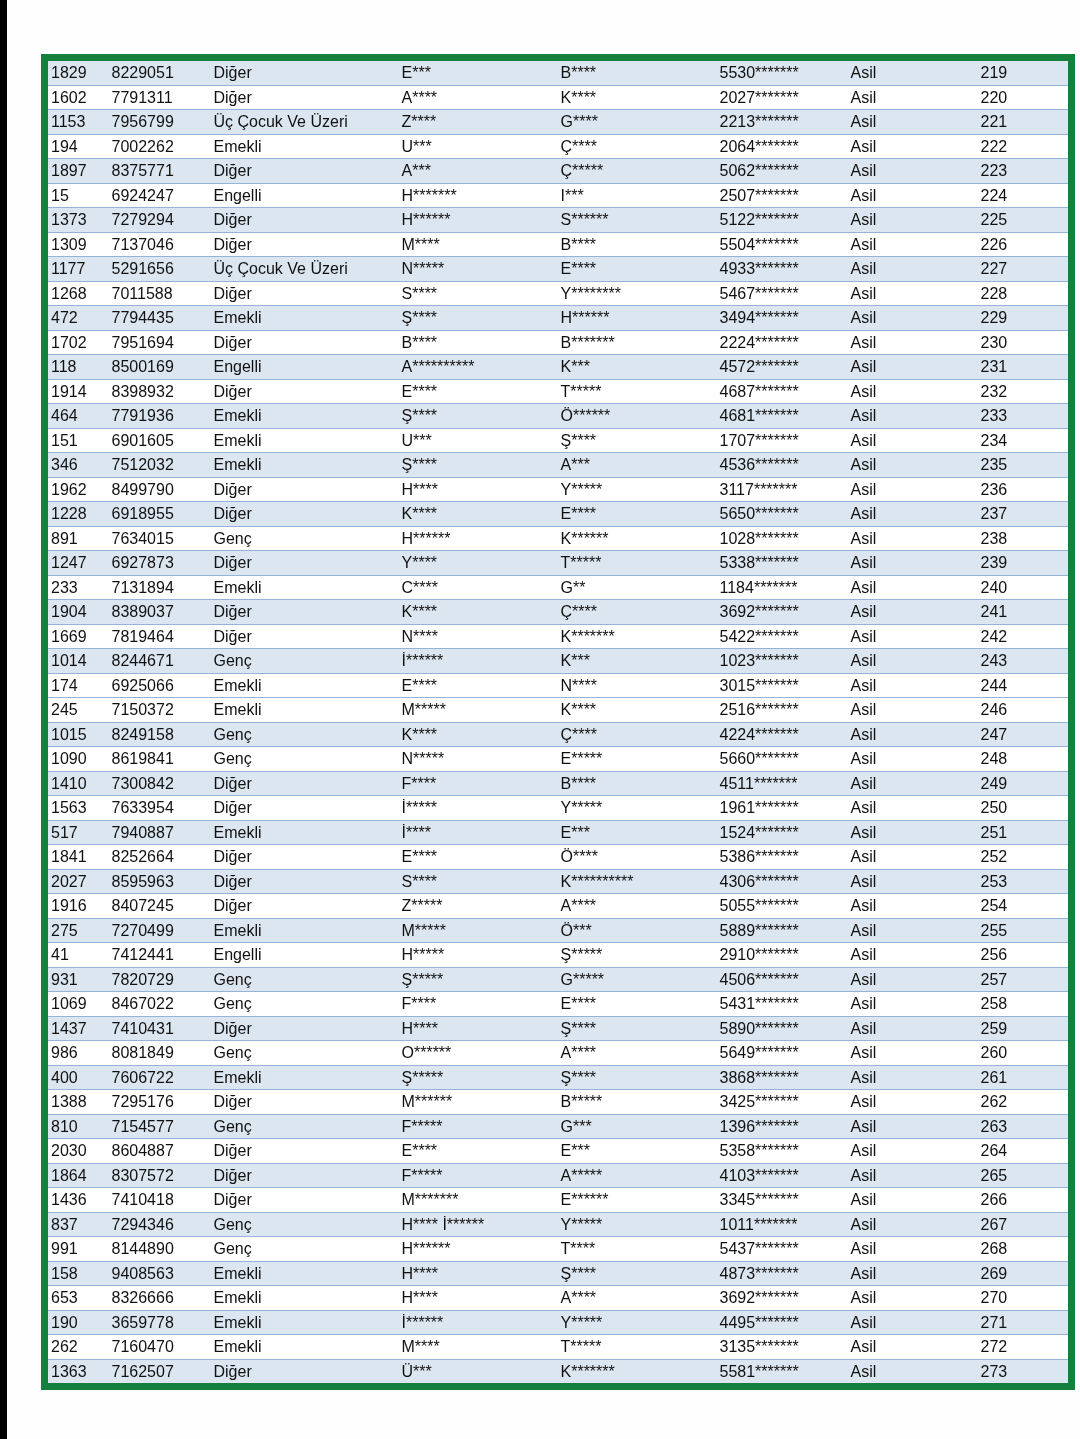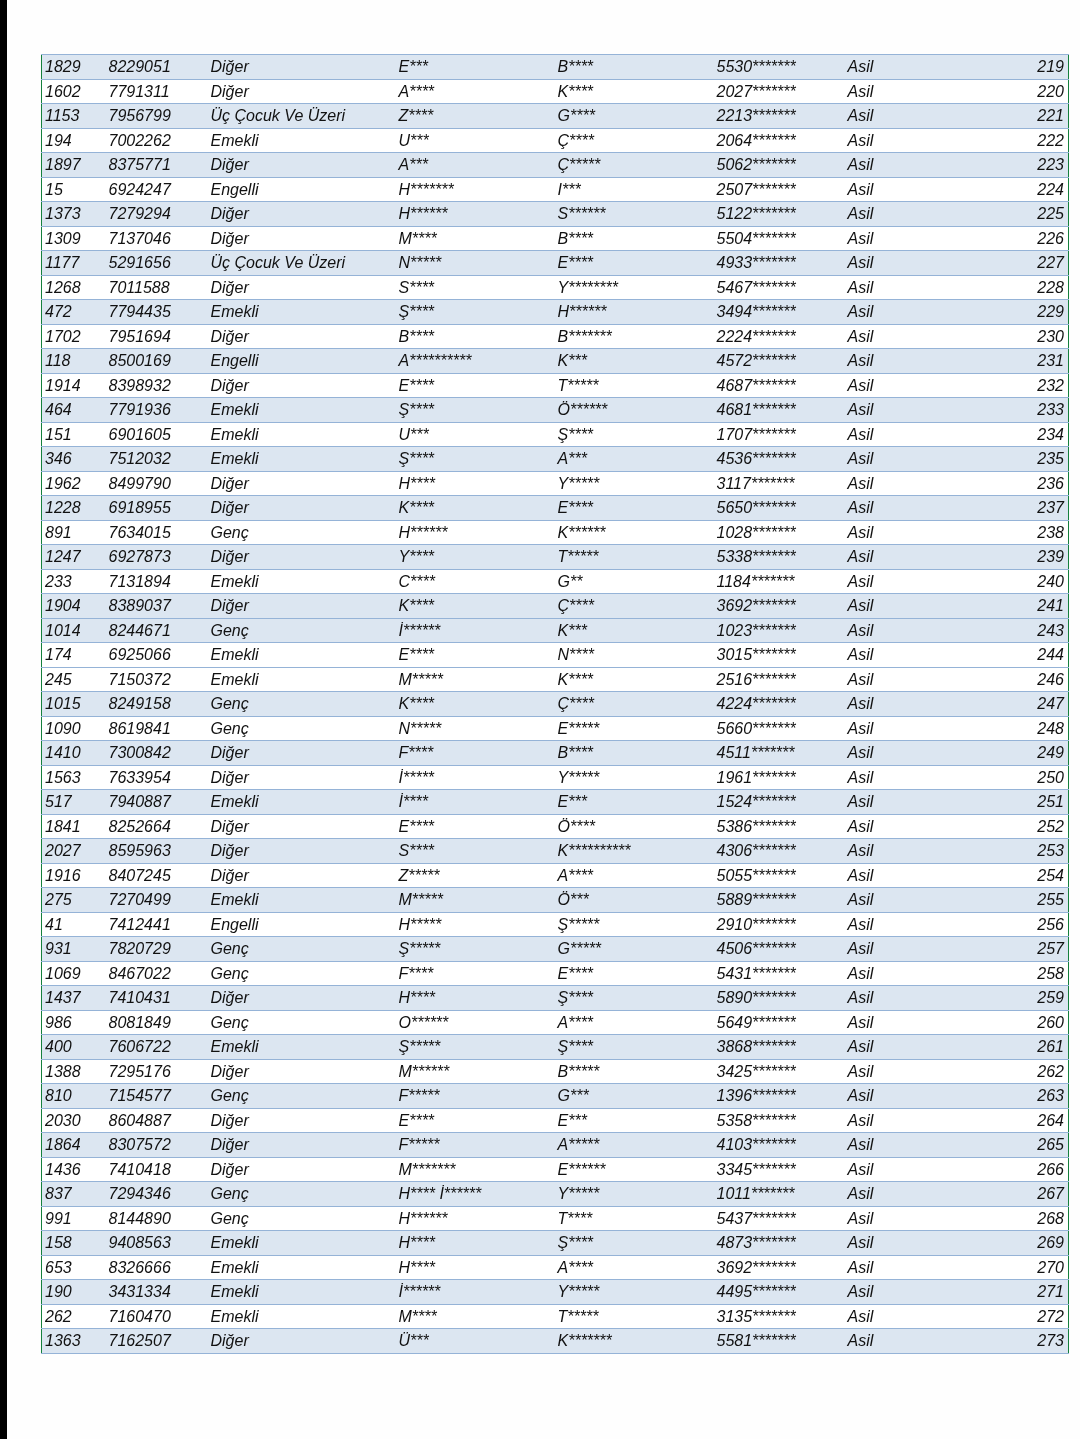--- a/index.html
+++ b/index.html
@@ -25,39 +25,38 @@
     left: 7px; top: 0;
     width: 1073px; height: 1439px;
     background: #fefefe;
   }
   table.roster {
     position: absolute;
     left: 41px;
     top: 54px;
     width: 1027px;
     border-collapse: collapse;
-    border: 1px solid #15803d;
+    border: 7px solid #15803d;
     table-layout: fixed;
     font-size: 16px;
     color: #111111;
-    font-style: italic;
   }
   table.roster td {
     height: 23.5px;
     padding: 0 0 0 3px;
     border-top: 1px solid #95b3d7;
     border-bottom: 1px solid #95b3d7;
     white-space: nowrap;
     overflow: hidden;
     line-height: 23px;
     vertical-align: middle;
   }
   table.roster tr.odd td { background: #dce6f1; }
   table.roster tr.even td { background: #ffffff; }
-  td.c-sira { text-align: right; padding-right: 4px !important; }
+  td.c-sira { padding-right: 4px !important; }
   col.w1 { width: 64px; }
   col.w2 { width: 102px; }
   col.w3 { width: 188px; }
   col.w4 { width: 159px; }
   col.w5 { width: 159px; }
   col.w6 { width: 131px; }
   col.w7 { width: 130px; }
   col.w8 { width: 94px; }
 </style>
 </head>
@@ -301,20 +300,30 @@
       <tr class="odd">
         <td>1904</td>
         <td>8389037</td>
         <td>Diğer</td>
         <td>K****</td>
         <td>Ç****</td>
         <td>3692*******</td>
         <td>Asil</td>
         <td class="c-sira">241</td>
       </tr>
+      <tr class="even">
+        <td>1669</td>
+        <td>7819464</td>
+        <td>Diğer</td>
+        <td>N****</td>
+        <td>K*******</td>
+        <td>5422*******</td>
+        <td>Asil</td>
+        <td class="c-sira">242</td>
+      </tr>
       <tr class="odd">
         <td>1014</td>
         <td>8244671</td>
         <td>Genç</td>
         <td>İ******</td>
         <td>K***</td>
         <td>1023*******</td>
         <td>Asil</td>
         <td class="c-sira">243</td>
       </tr>
@@ -573,21 +582,21 @@
         <td>8326666</td>
         <td>Emekli</td>
         <td>H****</td>
         <td>A****</td>
         <td>3692*******</td>
         <td>Asil</td>
         <td class="c-sira">270</td>
       </tr>
       <tr class="odd">
         <td>190</td>
-        <td>3431334</td>
+        <td>3659778</td>
         <td>Emekli</td>
         <td>İ******</td>
         <td>Y*****</td>
         <td>4495*******</td>
         <td>Asil</td>
         <td class="c-sira">271</td>
       </tr>
       <tr class="even">
         <td>262</td>
         <td>7160470</td>

